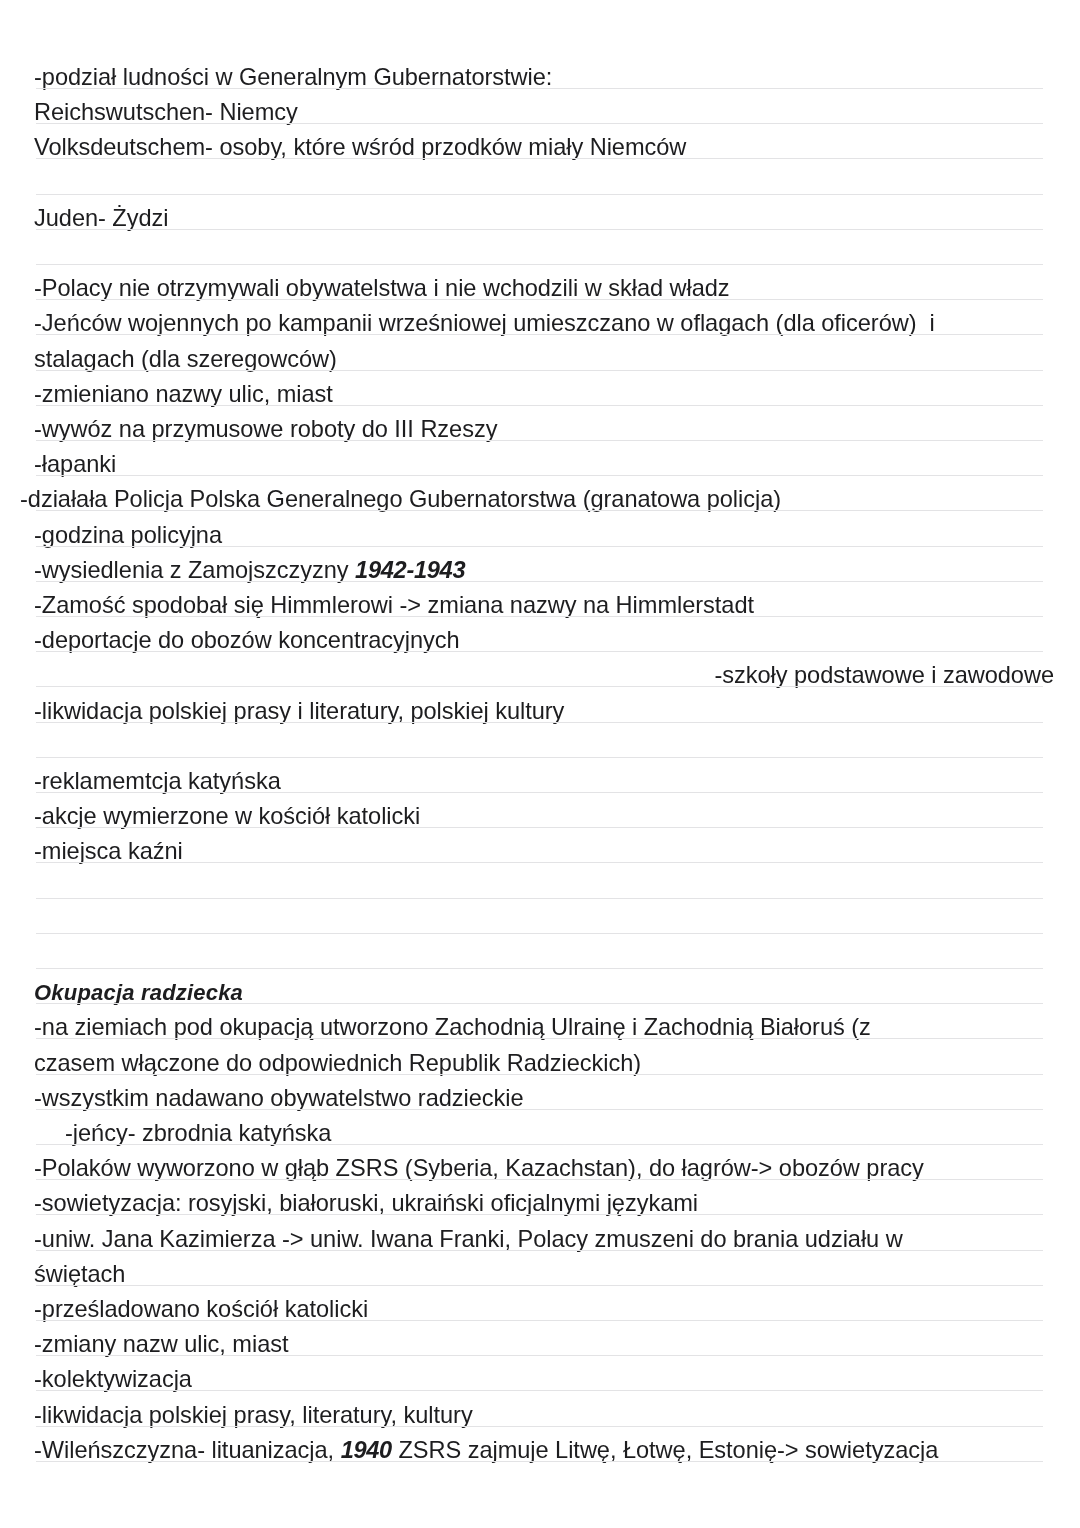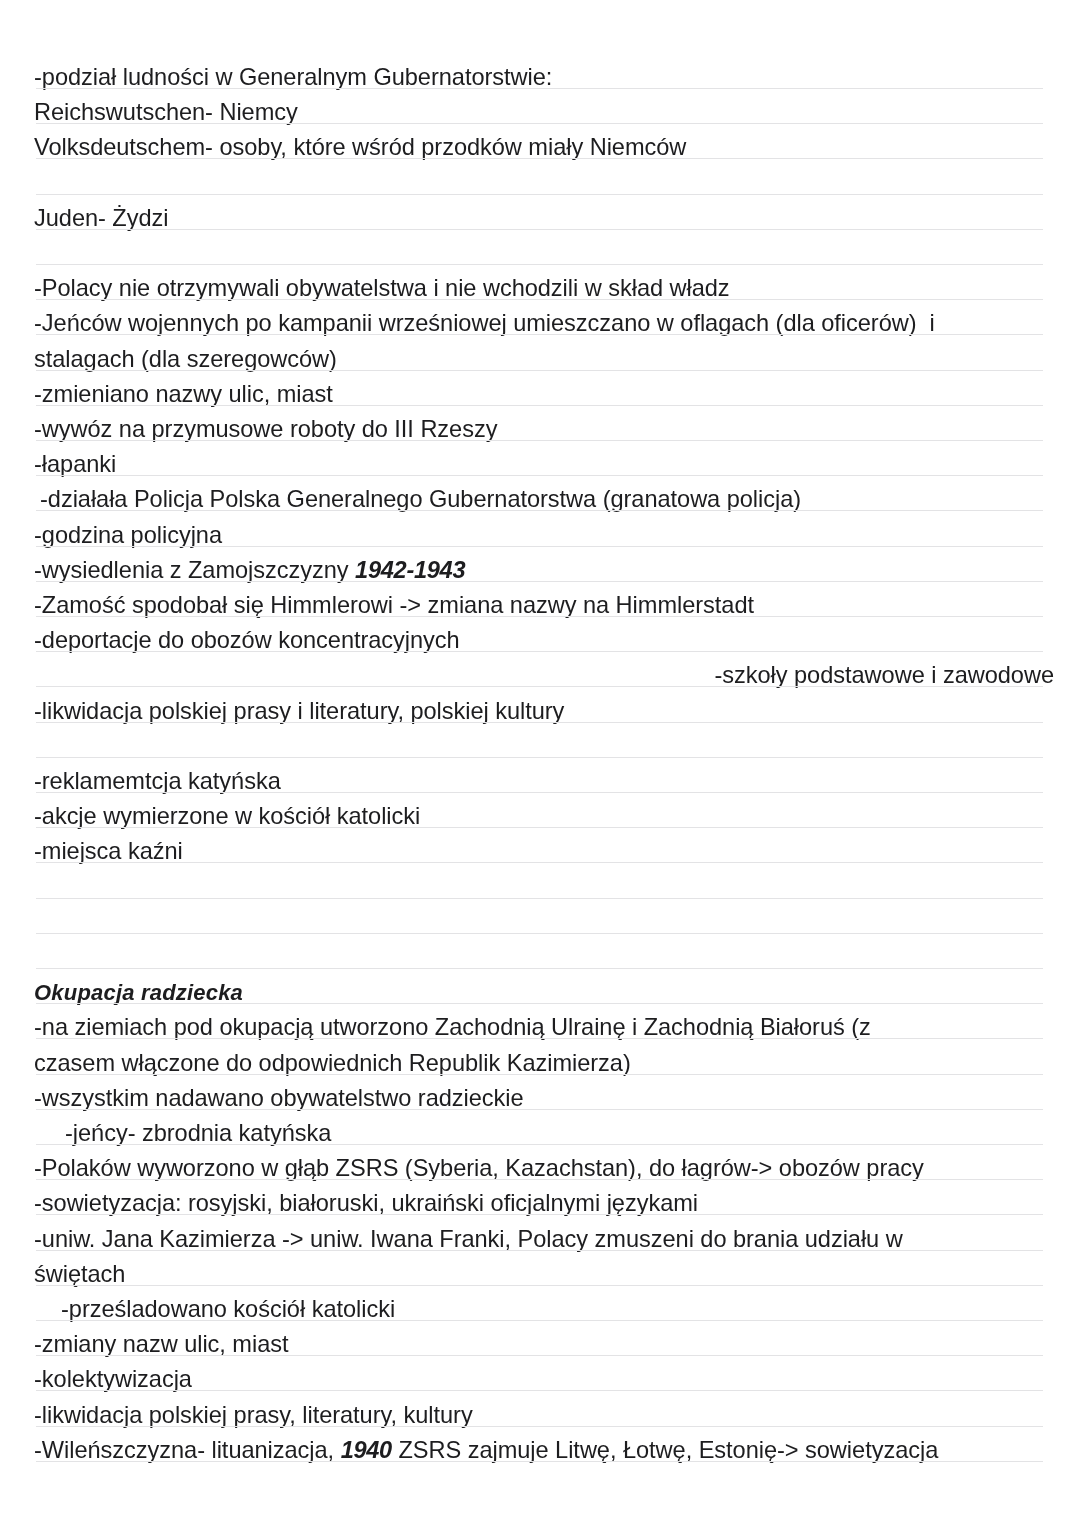--- a/index.html
+++ b/index.html
@@ -71,40 +71,40 @@
       <div class="tline" style="top: 60px; left: 34px;">-podział ludności w Generalnym Gubernatorstwie:</div>
       <div class="tline" style="top: 95px; left: 34px;">Reichswutschen- Niemcy</div>
       <div class="tline" style="top: 130px; left: 34px;">Volksdeutschem- osoby, które wśród przodków miały Niemców</div>
       <div class="tline" style="top: 201px; left: 34px;">Juden- Żydzi</div>
       <div class="tline" style="top: 271px; left: 34px;">-Polacy nie otrzymywali obywatelstwa i nie wchodzili w skład władz</div>
       <div class="tline" style="top: 306px; left: 34px;">-Jeńców wojennych po kampanii wrześniowej umieszczano w oflagach (dla oficerów)  i</div>
       <div class="tline" style="top: 342px; left: 34px;">stalagach (dla szeregowców)</div>
       <div class="tline" style="top: 377px; left: 34px;">-zmieniano nazwy ulic, miast</div>
       <div class="tline" style="top: 412px; left: 34px;">-wywóz na przymusowe roboty do III Rzeszy</div>
       <div class="tline" style="top: 447px; left: 34px;">-łapanki</div>
-      <div class="tline" style="top: 482px; left: 40px;">-działała Policja Polska Generalnego Gubernatorstwa (granatowa policja)</div>
+      <div class="tline" style="top: 482px; left: 20px;">-działała Policja Polska Generalnego Gubernatorstwa (granatowa policja)</div>
       <div class="tline" style="top: 518px; left: 34px;">-godzina policyjna</div>
       <div class="tline" style="top: 553px; left: 34px;">-wysiedlenia z Zamojszczyzny <span class="em">1942-1943</span></div>
       <div class="tline" style="top: 623px; left: 34px;">-deportacje do obozów koncentracyjnych</div>
       <div class="tline" style="top: 588px; left: 34px;">-Zamość spodobał się Himmlerowi -&gt; zmiana nazwy na Himmlerstadt</div>
       <div class="tline" style="top: 658px; left: 34px; text-align: right;">-szkoły podstawowe i zawodowe</div>
       <div class="tline" style="top: 694px; left: 34px;">-likwidacja polskiej prasy i literatury, polskiej kultury</div>
       <div class="tline" style="top: 764px; left: 34px;">-reklamemtcja katyńska</div>
       <div class="tline" style="top: 799px; left: 34px;">-akcje wymierzone w kościół katolicki</div>
       <div class="tline" style="top: 834px; left: 34px;">-miejsca kaźni</div>
       <div class="tline heading" style="top: 975px; left: 34px;">Okupacja radziecka</div>
       <div class="tline" style="top: 1010px; left: 34px;">-na ziemiach pod okupacją utworzono Zachodnią Ulrainę i Zachodnią Białoruś (z</div>
-      <div class="tline" style="top: 1046px; left: 34px;">czasem włączone do odpowiednich Republik Kazimierza)</div>
+      <div class="tline" style="top: 1046px; left: 34px;">czasem włączone do odpowiednich Republik Radzieckich)</div>
       <div class="tline" style="top: 1081px; left: 34px;">-wszystkim nadawano obywatelstwo radzieckie</div>
       <div class="tline" style="top: 1116px; left: 34px; margin-left: 31px;">-jeńcy- zbrodnia katyńska</div>
       <div class="tline" style="top: 1151px; left: 34px;">-Polaków wyworzono w głąb ZSRS (Syberia, Kazachstan), do łagrów-&gt; obozów pracy</div>
       <div class="tline" style="top: 1186px; left: 34px;">-sowietyzacja: rosyjski, białoruski, ukraiński oficjalnymi językami</div>
       <div class="tline" style="top: 1222px; left: 34px;">-uniw. Jana Kazimierza -&gt; uniw. Iwana Franki, Polacy zmuszeni do brania udziału w</div>
       <div class="tline" style="top: 1257px; left: 34px;">świętach</div>
-      <div class="tline" style="top: 1292px; left: 34px; margin-left: 27px;">-prześladowano kościół katolicki</div>
+      <div class="tline" style="top: 1292px; left: 34px;">-prześladowano kościół katolicki</div>
       <div class="tline" style="top: 1327px; left: 34px;">-zmiany nazw ulic, miast</div>
       <div class="tline" style="top: 1362px; left: 34px;">-kolektywizacja</div>
       <div class="tline" style="top: 1398px; left: 34px;">-likwidacja polskiej prasy, literatury, kultury</div>
       <div class="tline" style="top: 1433px; left: 34px;">-Wileńszczyzna- lituanizacja, <span class="em">1940</span> ZSRS zajmuje Litwę, Łotwę, Estonię-&gt; sowietyzacja</div>
     </div>
 <div class="rule" style="top: 88px; left: 36px; width: 1007px;"></div>
     <div class="rule" style="top: 123px; left: 36px; width: 1007px;"></div>
     <div class="rule" style="top: 158px; left: 36px; width: 1007px;"></div>
     <div class="rule" style="top: 194px; left: 36px; width: 1007px;"></div>
     <div class="rule" style="top: 229px; left: 36px; width: 1007px;"></div>

